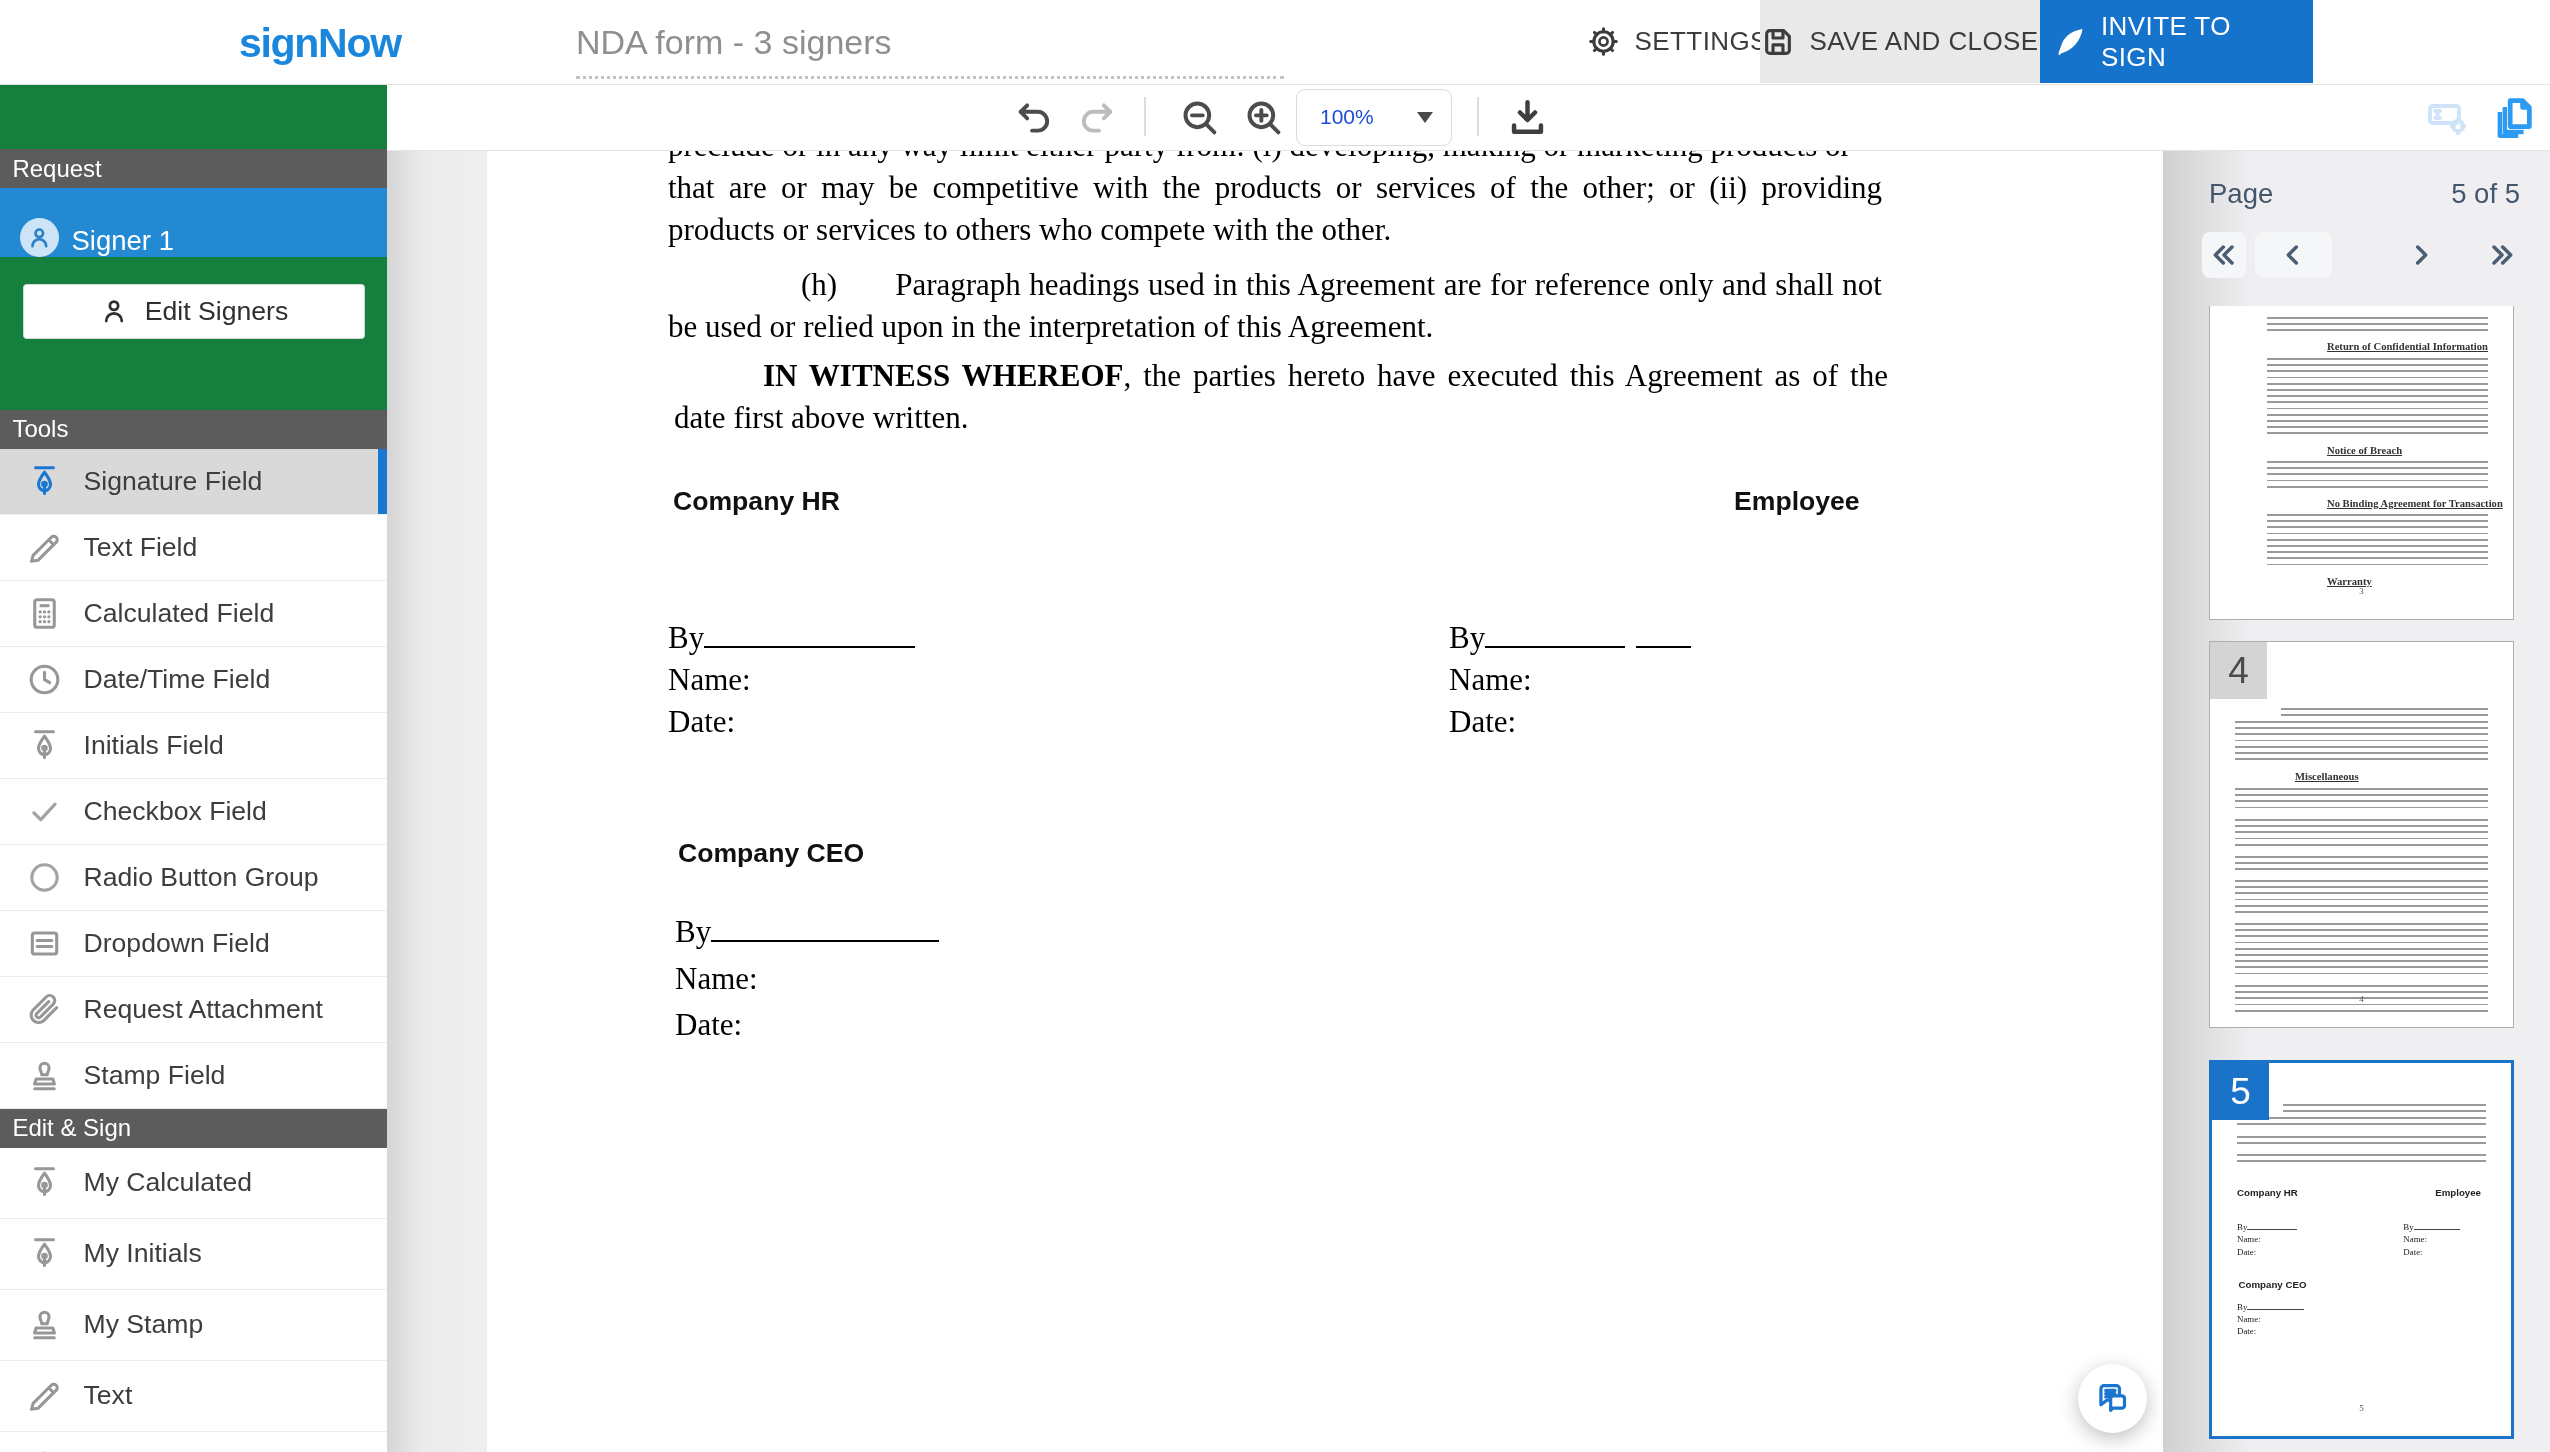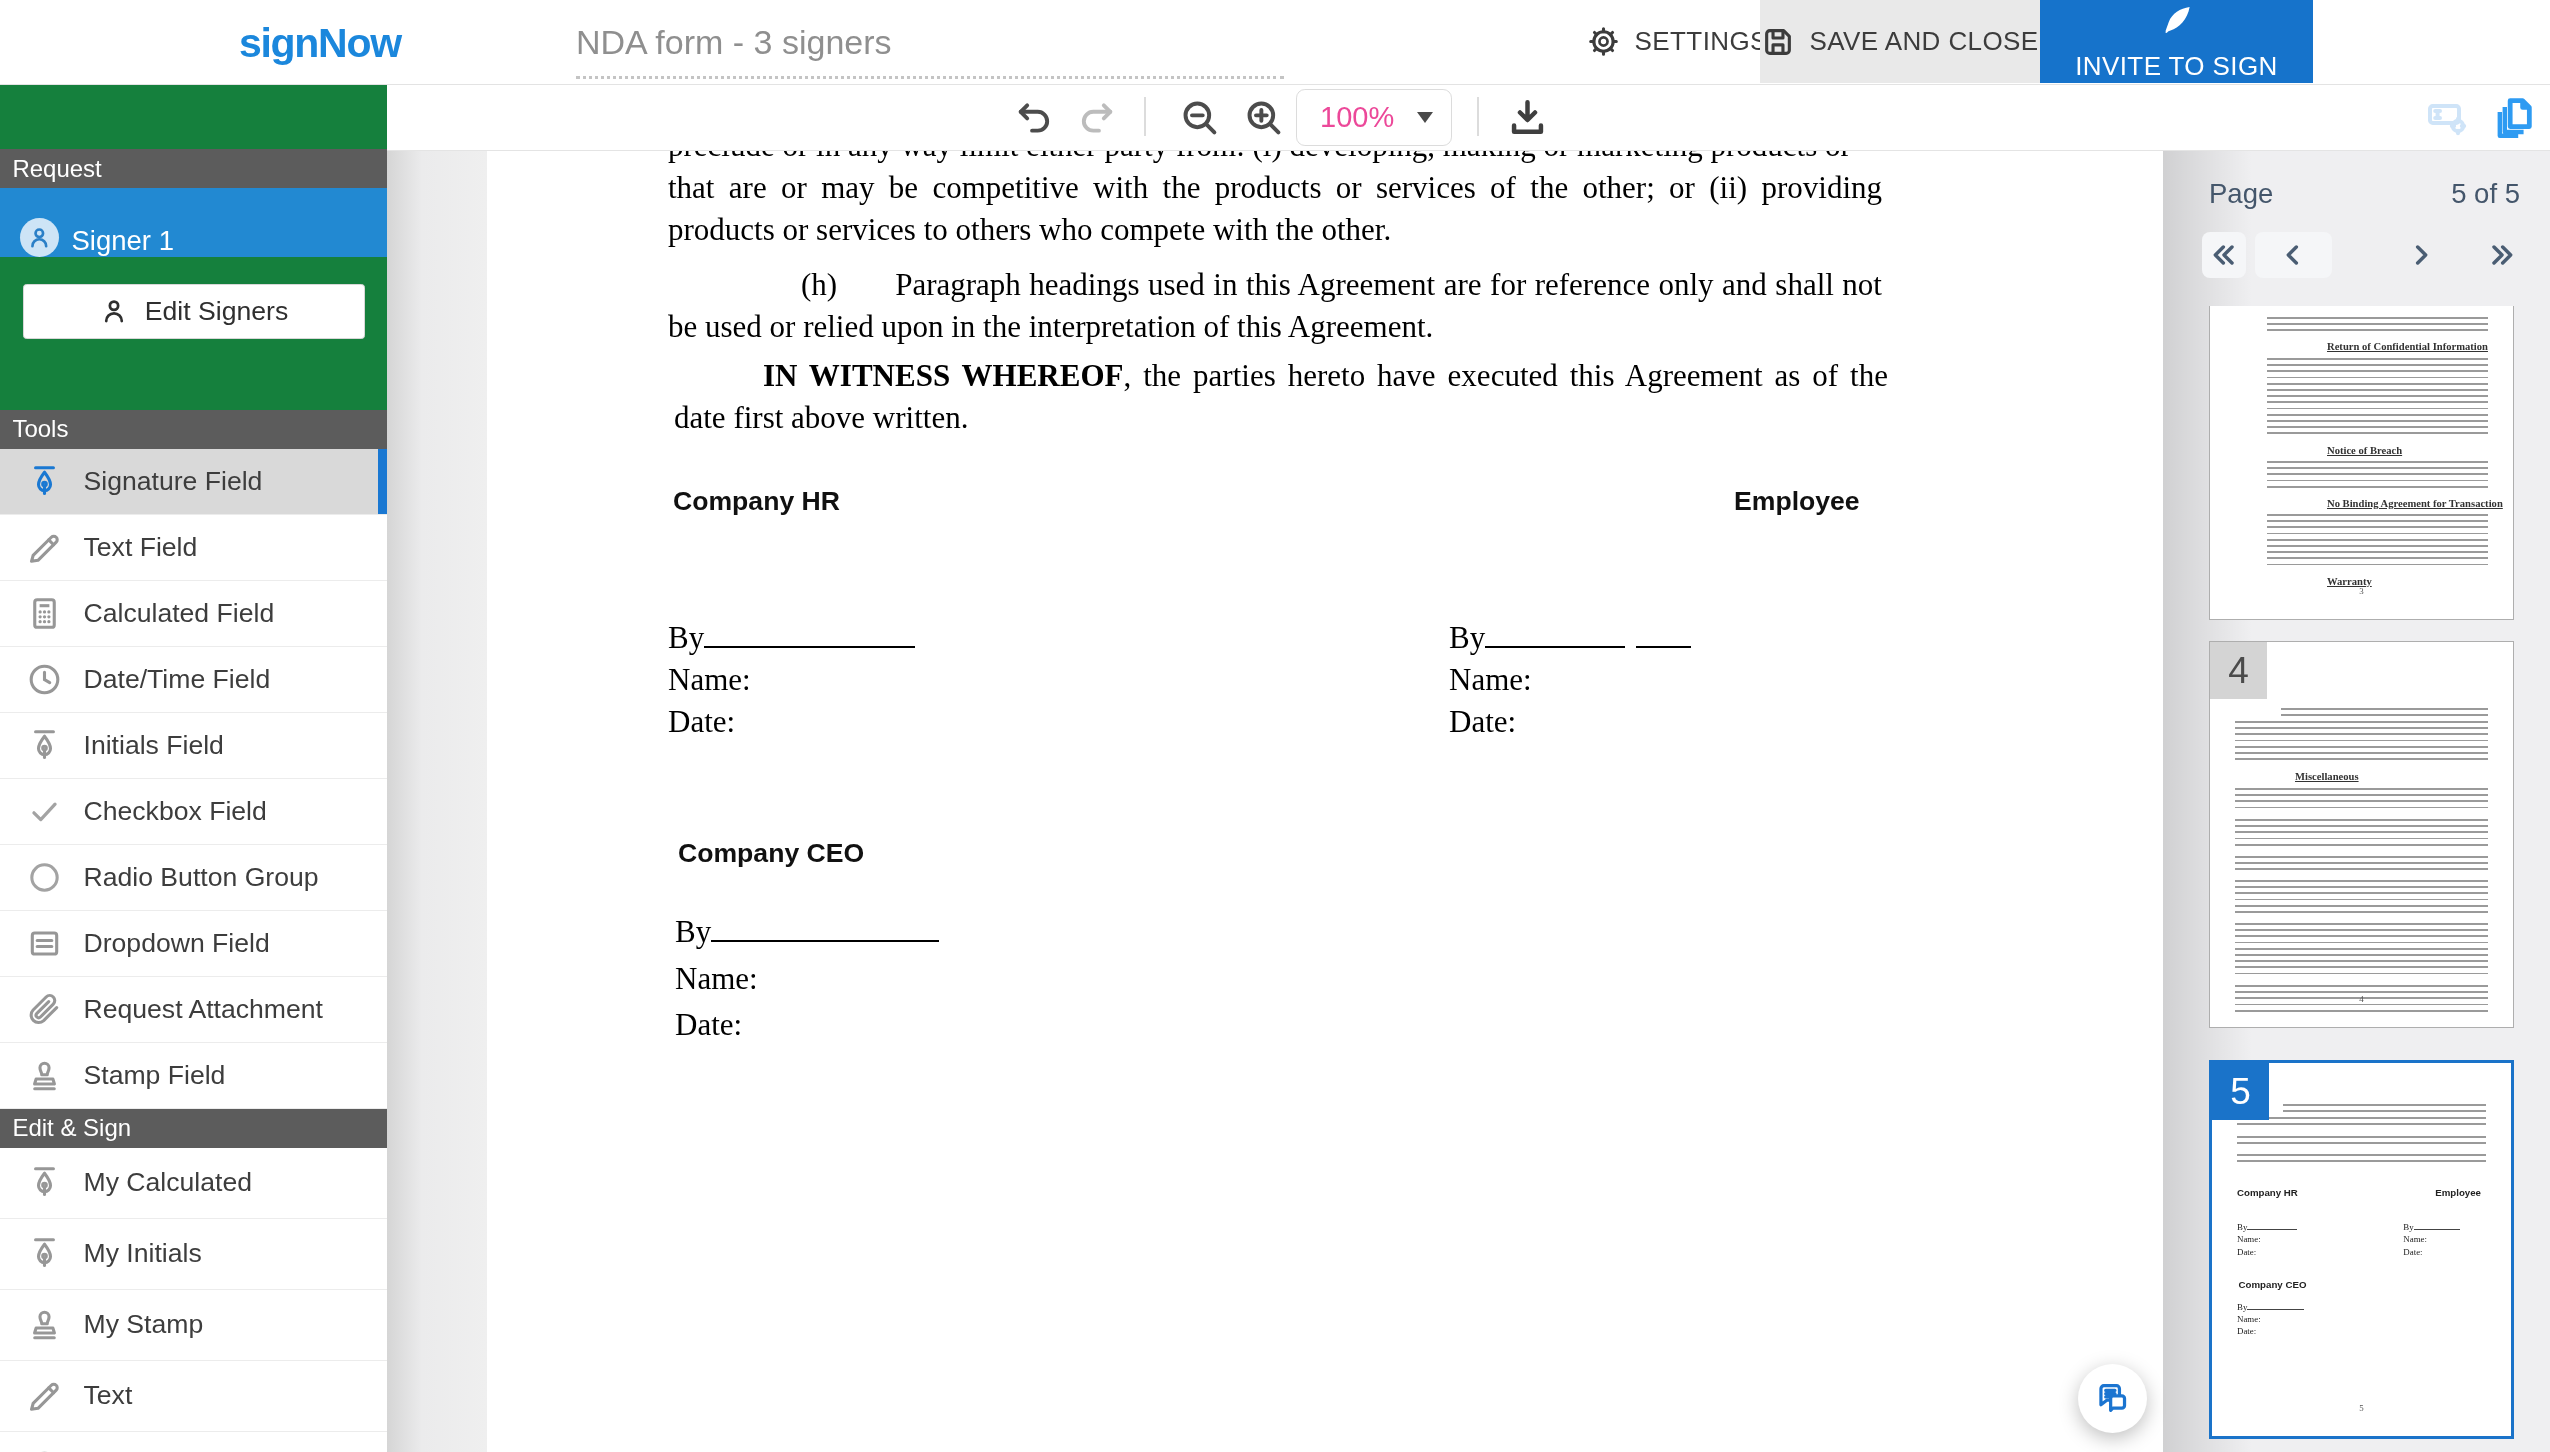--- a/index.html
+++ b/index.html
@@ -13,31 +13,31 @@
   .logo { position:absolute; left:239px; top:19.5px; font-size:41px; font-weight:bold;
           color:#1b87dc; letter-spacing:-1.3px; }
   .doc-title { position:absolute; left:576px; top:23px; font-size:34px; color:#8f8f8f; cursor:text; }
   .title-underline { position:absolute; left:576px; top:76px; width:708px; height:0;
                      border-top:3.5px dotted #c4c4c4; }
   .hdr-btn { position:absolute; top:0; height:83px; display:flex; align-items:center;
              gap:14px; font-size:26px; color:#3c3c3c; letter-spacing:0.4px; cursor:pointer;
              padding:0 26.6px; }
   .hdr-settings { left:1559px; }
   .hdr-save { left:1760px; width:280px; background:#e9e9e9; justify-content:center; padding:0; }
-  .hdr-invite { left:2040px; width:273px; background:#1673cb; color:#fff; justify-content:center; padding:12px;flex-direction:column; }
+  .hdr-invite { left:2040px; width:273px; background:#1673cb; color:#fff; justify-content:center; padding:12px; }
 
   
   .toolbar { position:absolute; left:387px; top:85px; width:2163px; height:66px;
              background:#fff; border-bottom:1.8px solid #e4e4e4; z-index:20; }
   .tb-item { position:absolute; top:0; height:64px; display:flex; align-items:center; cursor:pointer; }
   .tb-divider { position:absolute; top:12.4px; width:1.8px; height:39px; background:#dcdcdc; }
   .zoom-select { position:absolute; left:909px; top:3.5px; width:156px; height:57px;
                  border:1.8px solid #dcdcdc; border-radius:8.9px; background:#fff;
                  display:flex; align-items:center; cursor:pointer; }
-  .zoom-select .val { font-size:29px; color:#ec4899; padding-left:23px; flex:1; }
+  .zoom-select .val { font-size:21px; color:#1d4ed8; padding-left:23px; flex:1; }
   .caret-down { width:0; height:0; border-left:8.9px solid transparent; border-right:8.9px solid transparent;
                 border-top:11.5px solid #4a4a4a; margin-right:17.7px; }
 
   
   .sidebar { position:absolute; left:0; top:85px; width:387px; height:1367px; background:#15803d;
              overflow:hidden; z-index:10; }
   .sidebar-spacer { height:64px; }
   .sec-h { height:39px; background:#5c5c5c; color:#fff; font-size:24px;
            display:flex; align-items:center; padding-left:12.4px; }
   .signer-row { height:69px; background:#2289d2; display:flex; align-items:flex-end;

